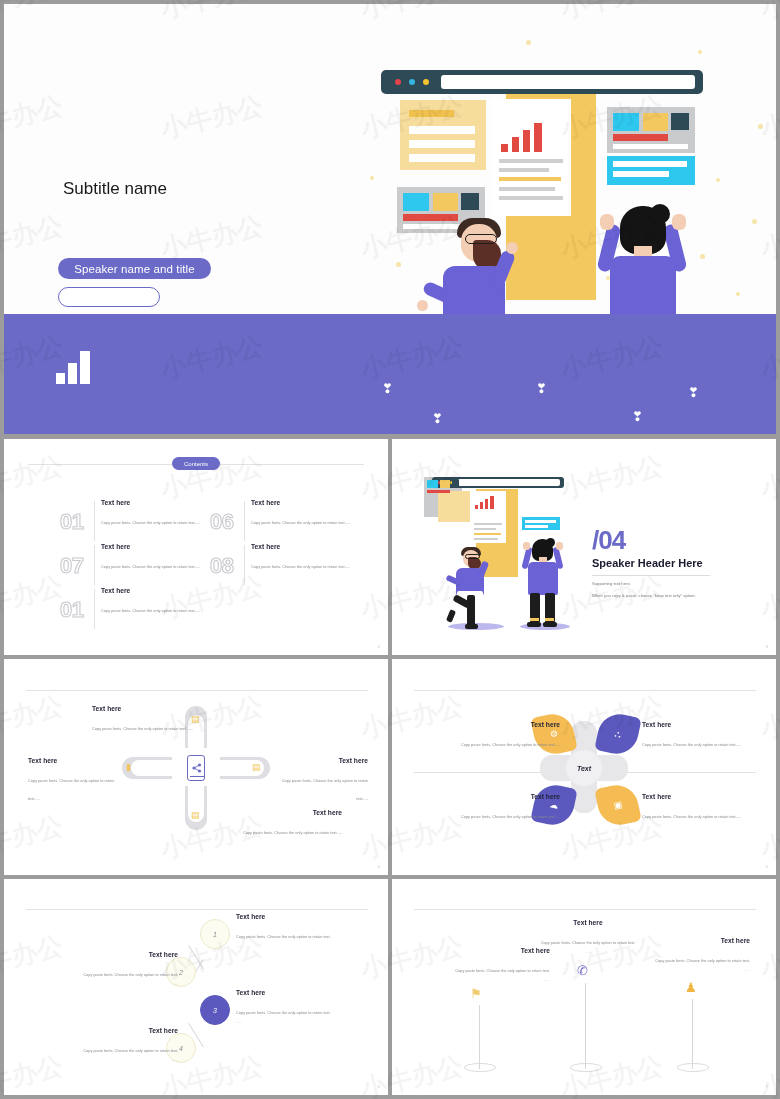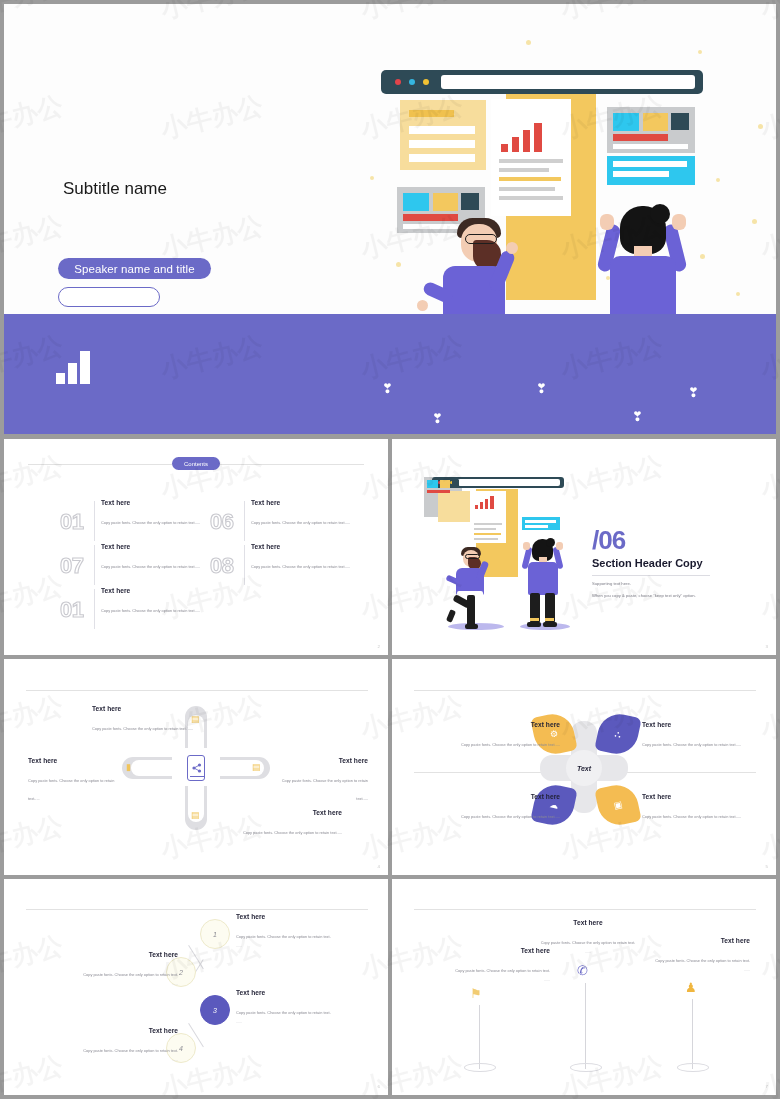--- a/index.html
+++ b/index.html
@@ -488,22 +488,22 @@
           <div class="t"></div>
         <div class="l1"></div>
           <div class="l2"></div>
           <div class="k1"></div>
           <div class="k2"></div>
         <div class="s1"></div>
           <div class="s2"></div>
       </div>
     </div>
 
-    <div class="sec-num" style="left:200px;top:86px;">/06</div>
-    <div class="sec-title" style="left:200px;top:118px;">Section Header Copy</div>
+    <div class="sec-num" style="left:200px;top:86px;">/04</div>
+    <div class="sec-title" style="left:200px;top:118px;">Speaker Header Here</div>
     <div class="sec-rule" style="left:200px;top:136px;width:118px;"></div>
     <div class="sec-sub" style="left:200px;top:142px;">Supporting text here.</div>
     <div class="sec-sub2" style="left:200px;top:154px;">When you copy &amp; paste, choose "keep text only" option.</div>
     <div class="pgnum">3</div>
   </section>
 
   <section class="slide mini" id="slide4">
     <div class="mini-line" style="left:22px;top:31px;width:342px;"></div>
 
     <div class="cap" style="left:181px;top:47px;width:22px;height:42px;border-radius:11px 11px 0 0;"></div>

